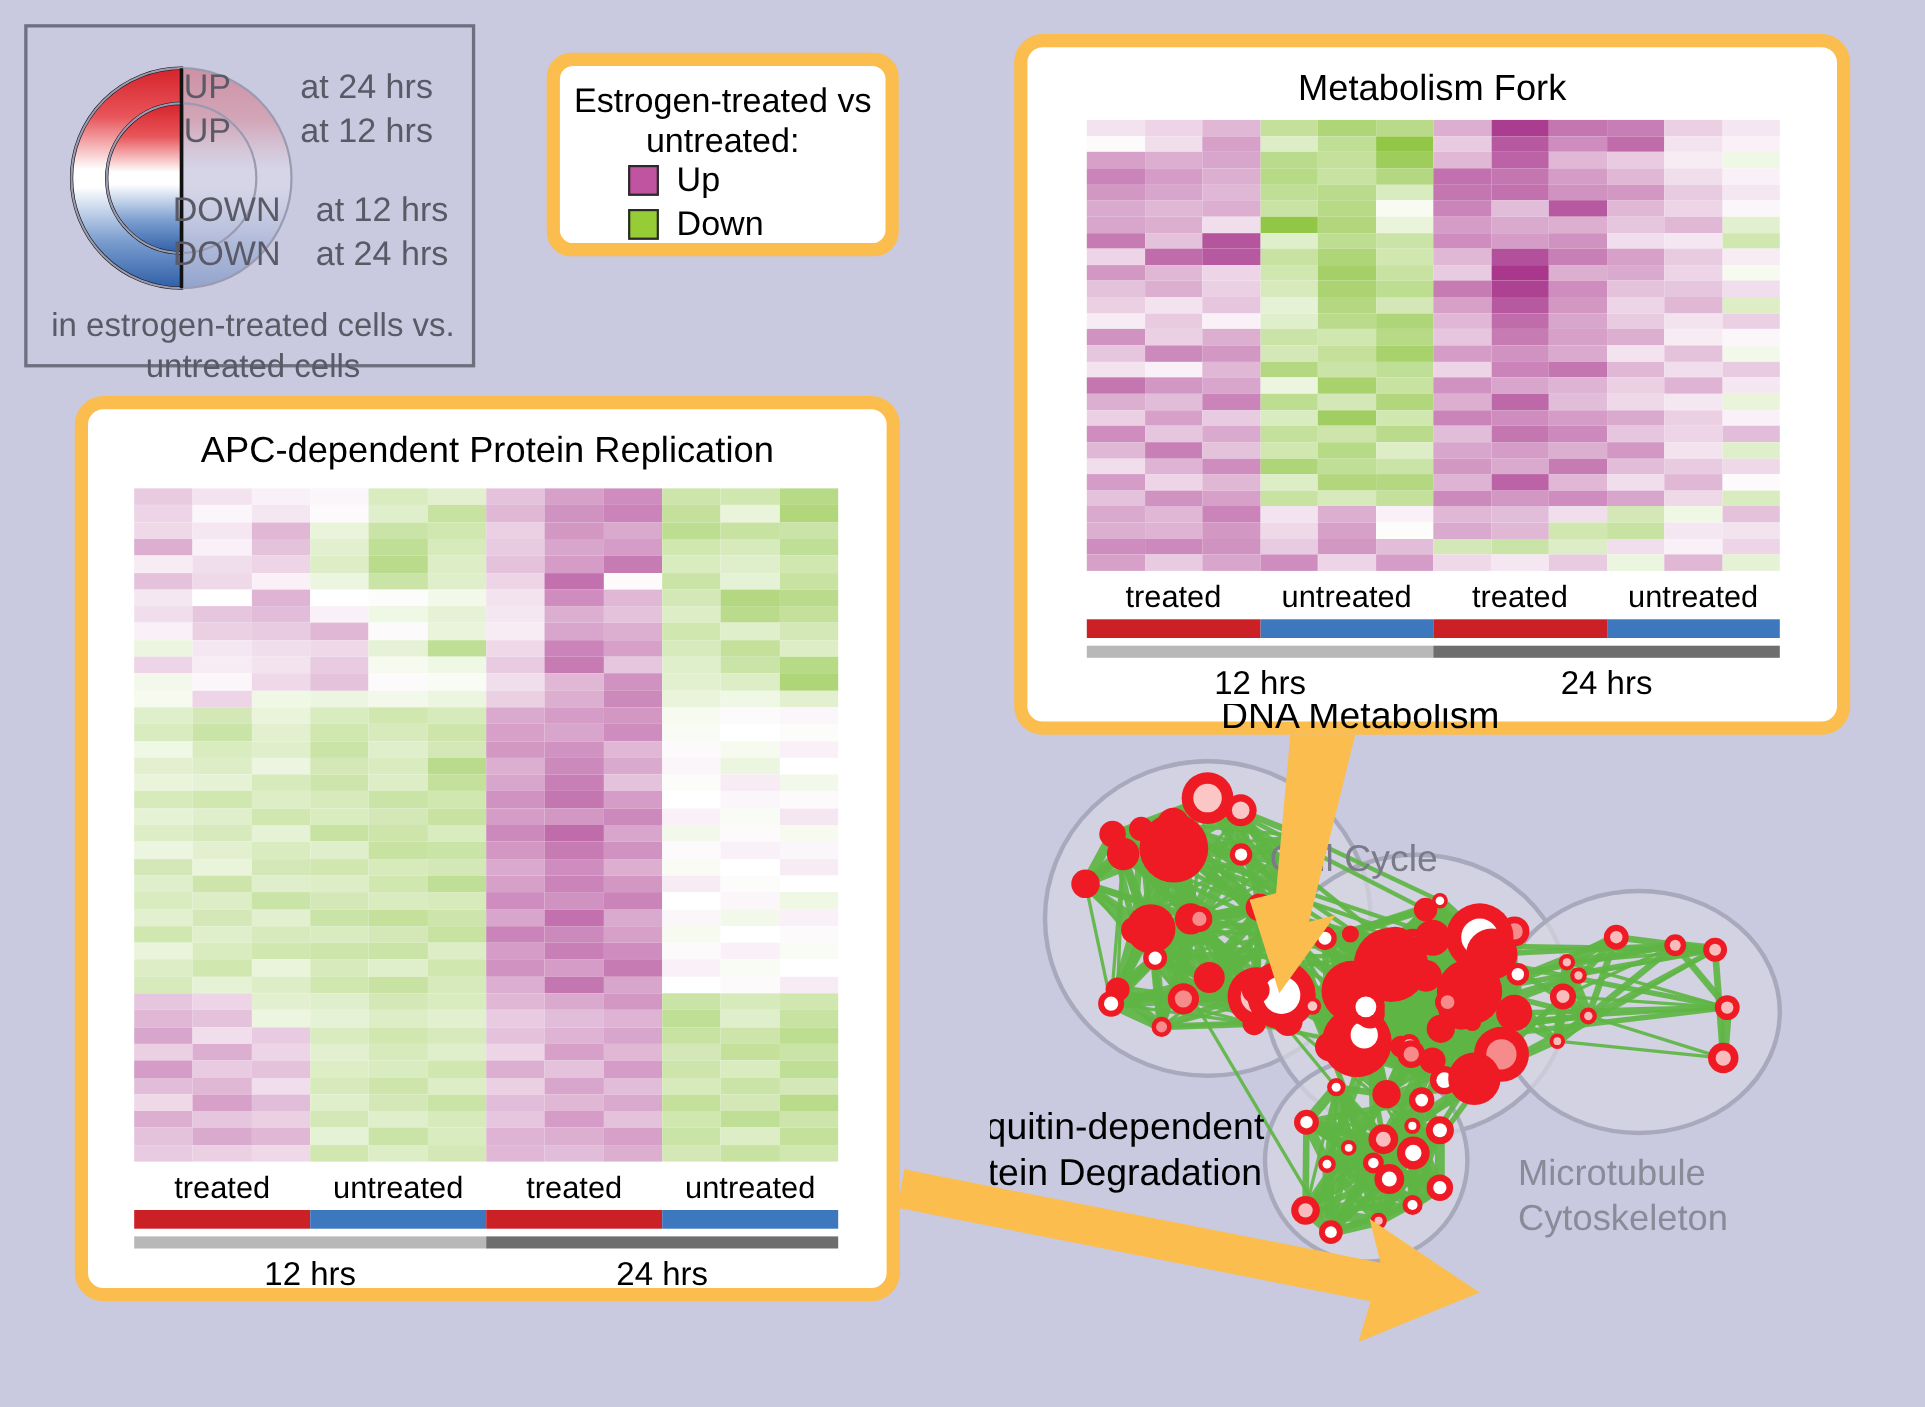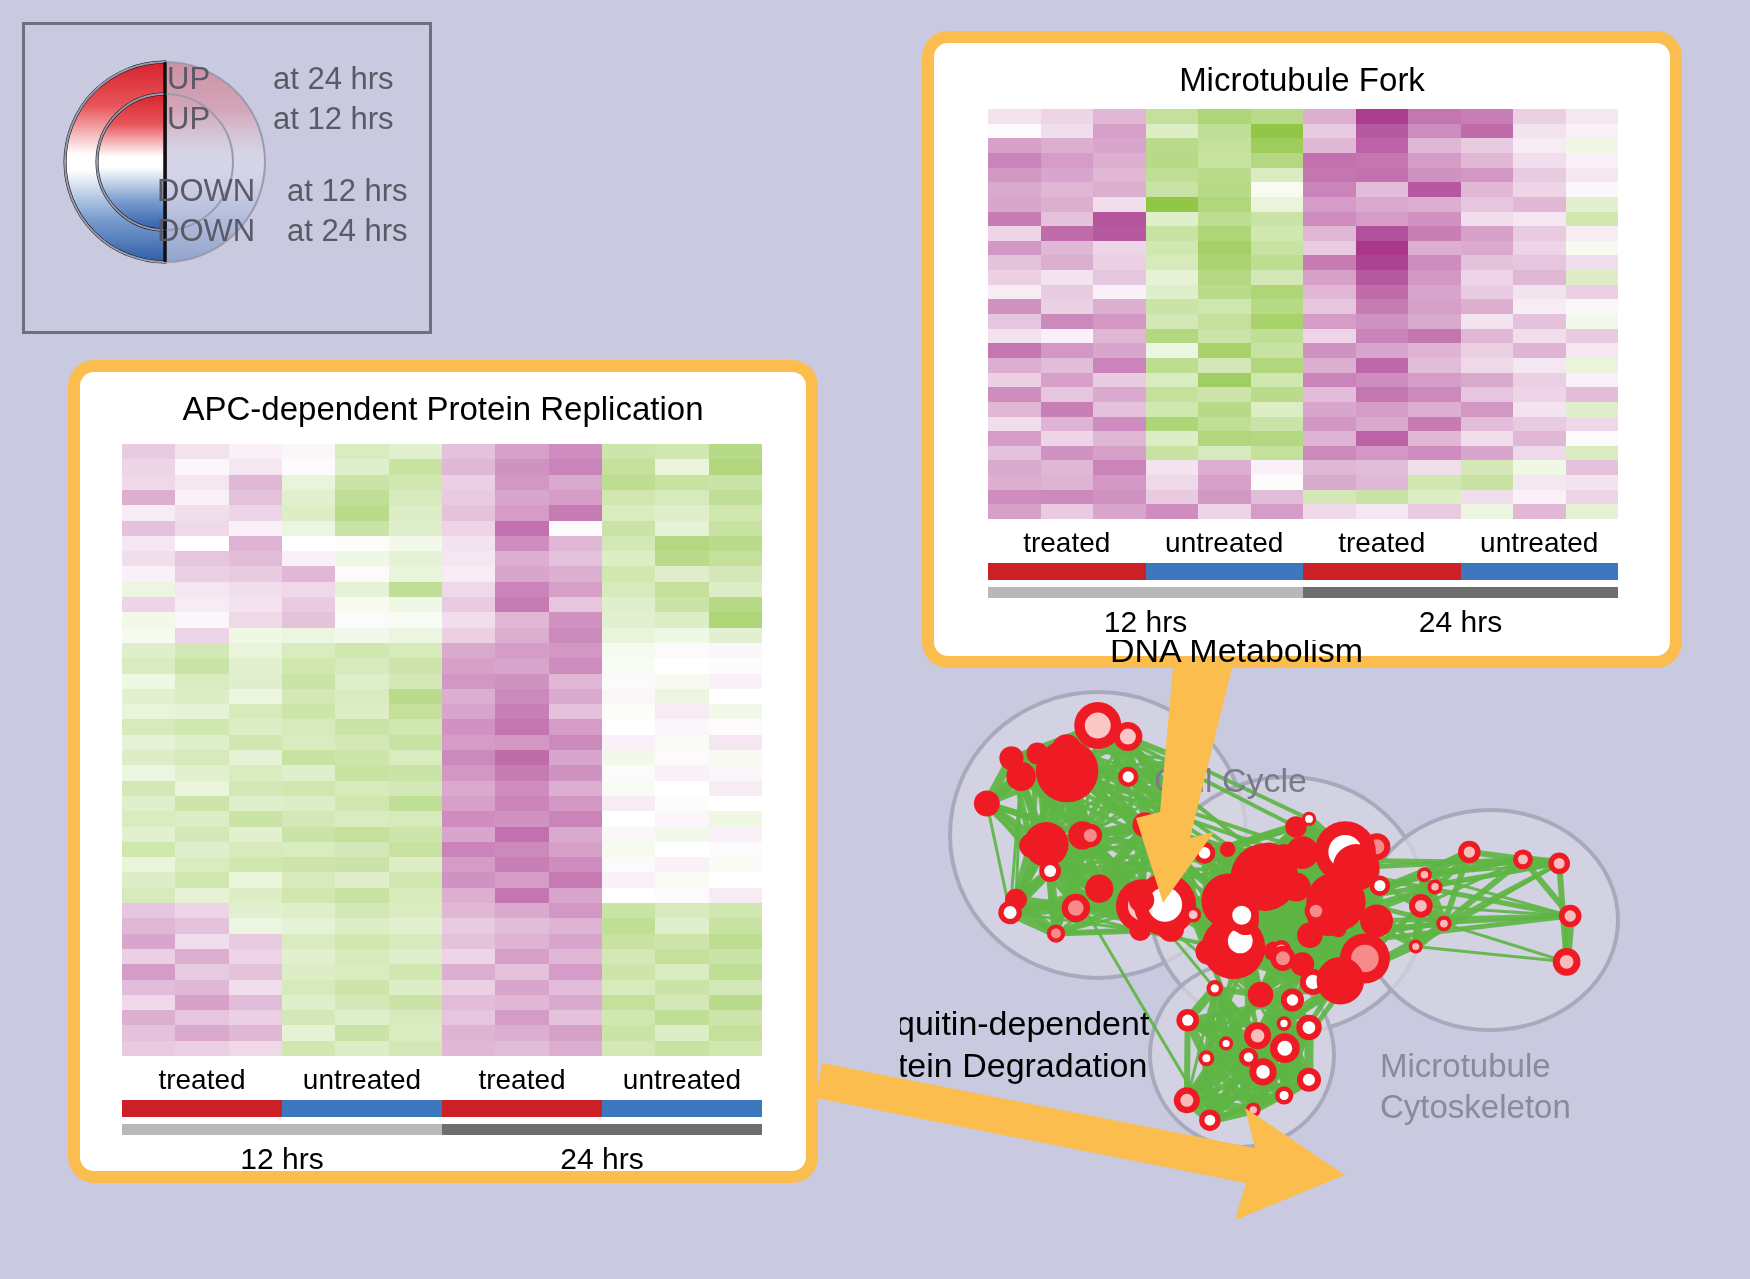--- a/index.html
+++ b/index.html
@@ -118,26 +118,42 @@
 
     <span class="ring-label" style="left:142px;top:76px;">UP</span>
     <span class="ring-label" style="left:248px;top:76px;">at 12 hrs</span>
 
     <span class="ring-label" style="left:132px;top:148px;">DOWN</span>
     <span class="ring-label" style="left:262px;top:148px;">at 12 hrs</span>
 
     <span class="ring-label" style="left:132px;top:188px;">DOWN</span>
     <span class="ring-label" style="left:262px;top:188px;">at 24 hrs</span>
 
+    <div id="colorkey-caption">in estrogen-treated cells
+vs. untreated cells</div>
   </div>
 
+  <div class="panel" id="legend-panel">
+    <div class="panel-inner">
+      <div id="legend-title">Estrogen-treated
+vs untreated:</div>
+      <div class="legend-row" style="top:88px;">
+        <span class="legend-swatch" id="sw-up" style="background: rgb(192, 84, 160);"></span>
+        <span class="legend-text">Up</span>
+      </div>
+      <div class="legend-row" style="top:128px;">
+        <span class="legend-swatch" id="sw-down" style="background: rgb(150, 204, 54);"></span>
+        <span class="legend-text">Down</span>
+      </div>
+    </div>
+  </div>
 
   <div class="panel" id="repfork-panel">
     <div class="panel-inner">
-      <div class="panel-title" style="top:18px;">Microtubule Fork</div>
+      <div class="panel-title" style="top:18px;">Metabolism Fork</div>
 
       <div class="hm" id="hm-rep" style="left: 54px; top: 66px; width: 630px; height: 410px; grid-template-columns: repeat(12, 1fr); grid-template-rows: repeat(28, 1fr);">
           <div class="hm-cell" style="background: rgb(243, 227, 239);"></div>
           <div class="hm-cell" style="background: rgb(237, 212, 231);"></div>
           <div class="hm-cell" style="background: rgb(224, 184, 214);"></div>
           <div class="hm-cell" style="background: rgb(196, 224, 155);"></div>
           <div class="hm-cell" style="background: rgb(174, 213, 119);"></div>
           <div class="hm-cell" style="background: rgb(185, 218, 137);"></div>
           <div class="hm-cell" style="background: rgb(220, 175, 209);"></div>
           <div class="hm-cell" style="background: rgb(171, 61, 144);"></div>

